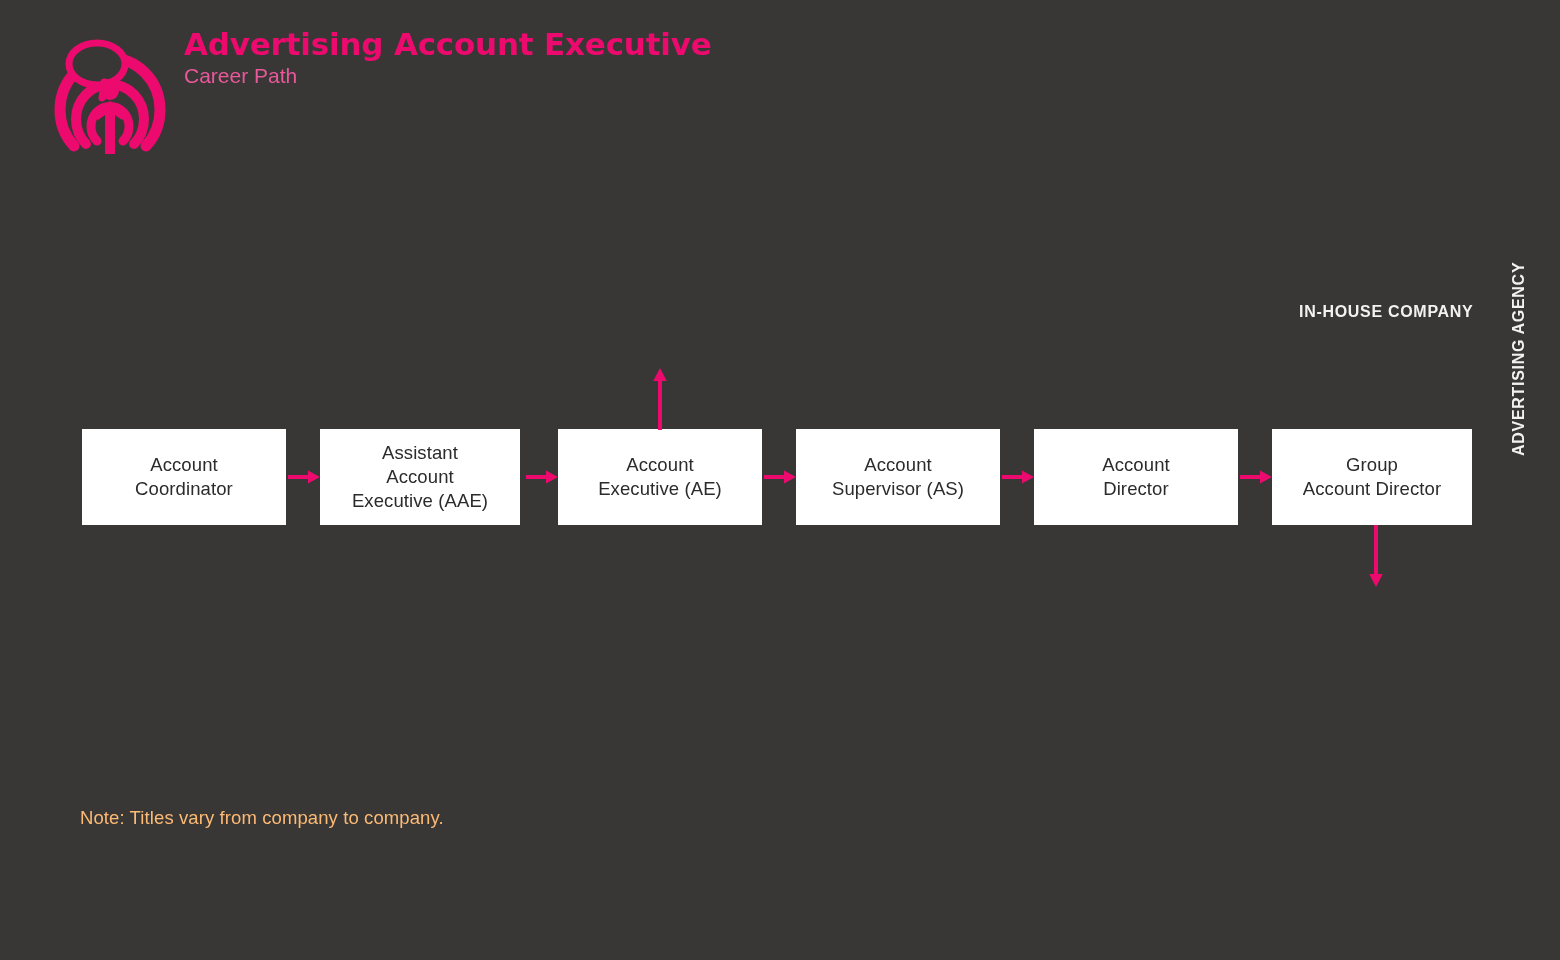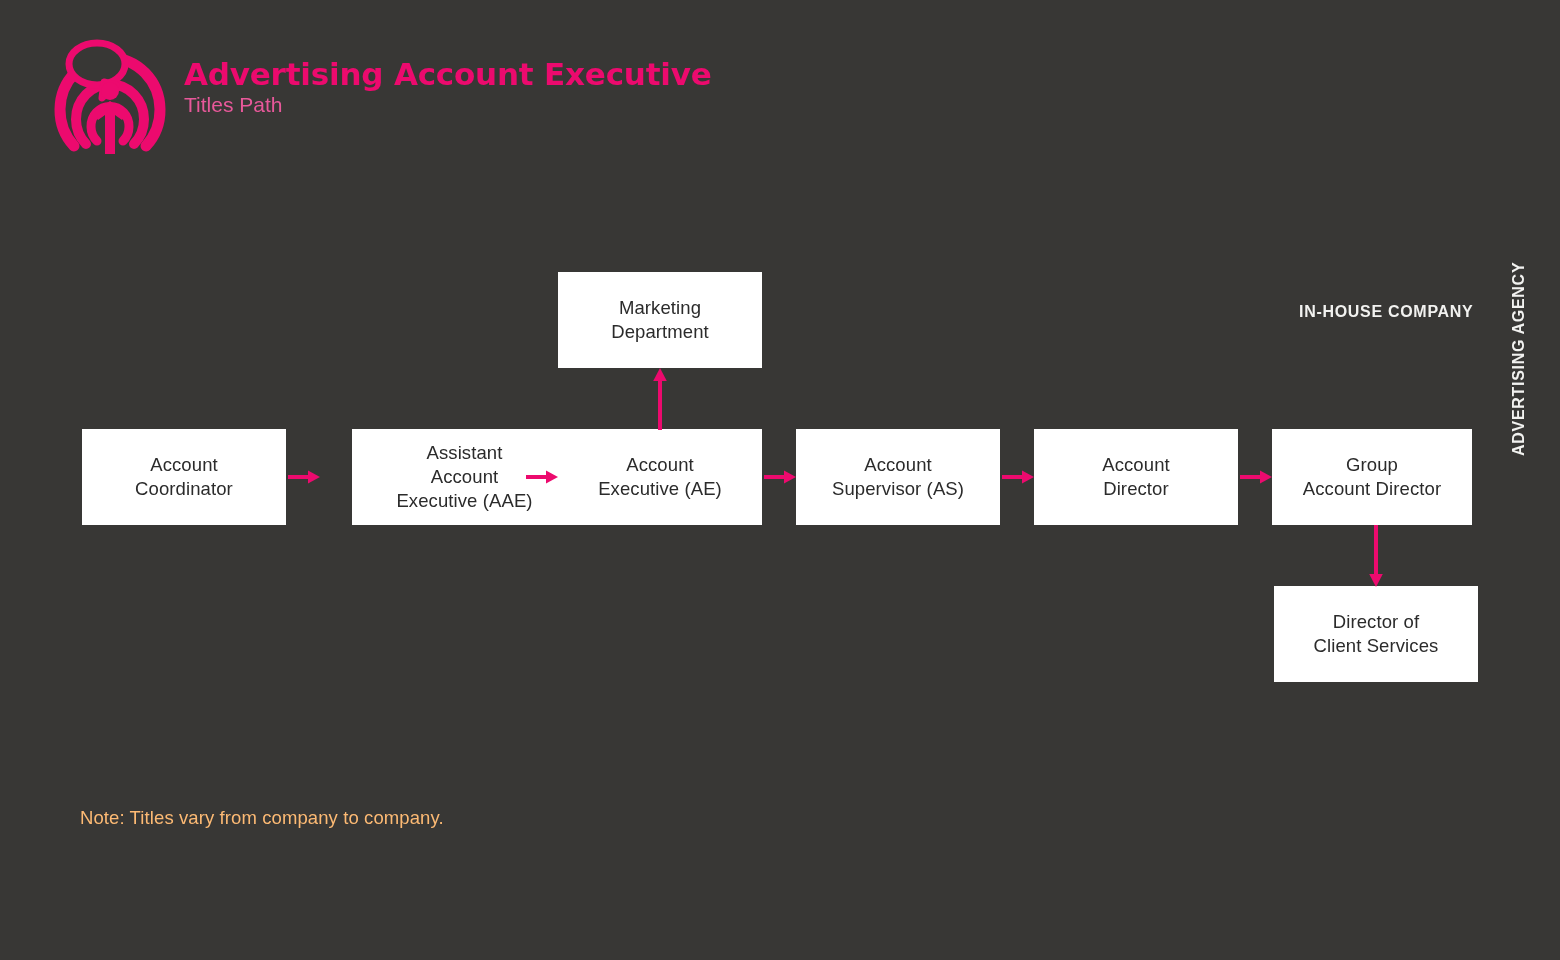--- a/index.html
+++ b/index.html
@@ -18,21 +18,20 @@
     height: 960px;
     background: #383735;
   }
 
   
   #header {
     position: absolute;
     left: 50px;
     top: 28px;
     display: flex;
-    align-items: center;
   }
 
   #logo-mark {
     width: 120px;
     height: 126px;
     flex: 0 0 auto;
   }
 
   #title-block {
     margin-left: 14px;
@@ -143,48 +142,44 @@
 
         <g fill="#ec0a6e">
           <circle cx="60" cy="63" r="9"></circle>
           <path d="M 60 73 L 78 85 L 72 92 L 65 87 L 65 126 L 55 126 L 55 87 L 48 92 L 42 85 Z"></path>
         </g>
       </svg>
     </div>
 
     <div id="title-block">
       <div id="main-title">Advertising Account Executive</div>
-      <div id="sub-title">Titles Path</div>
+      <div id="sub-title">Career Path</div>
     </div>
   </div>
 
-  <div class="node" style="left:558px; top:272px; width:204px; height:96px;">Marketing
-Department</div>
 
   <div class="node" style="left:82px; top:429px; width:204px; height:96px;">Account
 Coordinator</div>
 
-  <div class="node" style="left:320px; top:429px; width:225px; height:96px;margin-left:32px;">Assistant
+  <div class="node" style="left:320px; top:429px; width:200px; height:96px;">Assistant
 Account
 Executive (AAE)</div>
 
   <div class="node" style="left:558px; top:429px; width:204px; height:96px;">Account
 Executive (AE)</div>
 
   <div class="node" style="left:796px; top:429px; width:204px; height:96px;">Account
 Supervisor (AS)</div>
 
   <div class="node" style="left:1034px; top:429px; width:204px; height:96px;">Account
 Director</div>
 
   <div class="node" style="left:1272px; top:429px; width:200px; height:96px;">Group
 Account Director</div>
 
-  <div class="node" style="left:1274px; top:586px; width:204px; height:96px;">Director of
-Client Services</div>
 
   <div class="arrow" style="left:288px; top:467px; width:32px; height:20px;">
     <svg width="32" height="20" viewBox="0 0 32 20">
       <line x1="0" y1="10" x2="24" y2="10" stroke="#ec0a6e" stroke-width="4"></line>
       <path d="M 32 10 L 20 3.5 L 20 16.5 Z" fill="#ec0a6e"></path>
     </svg>
   </div>
 
   <div class="arrow" style="left:526px; top:467px; width:32px; height:20px;">
     <svg width="32" height="20" viewBox="0 0 32 20">

